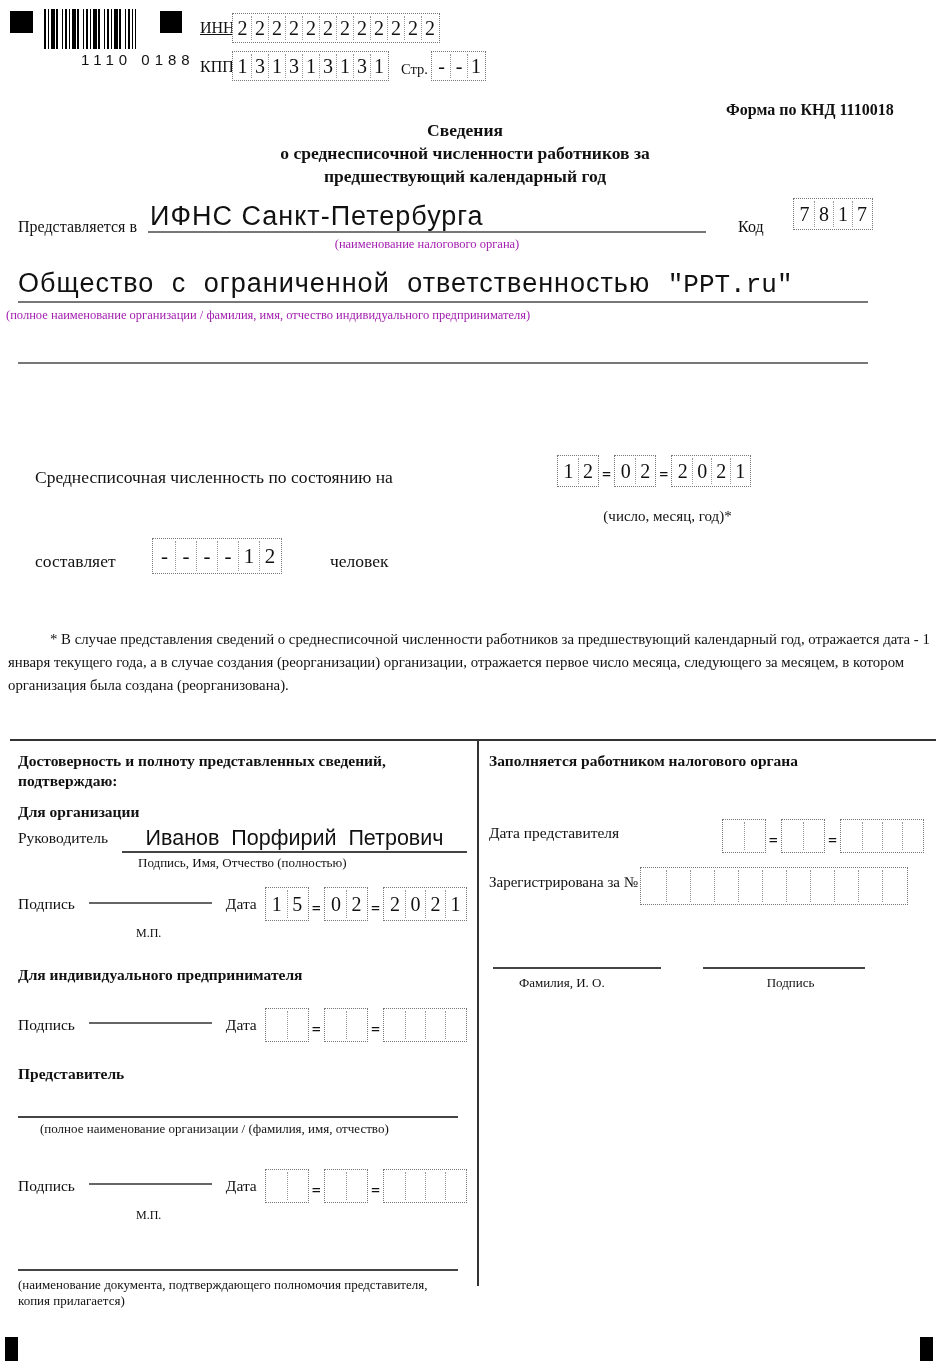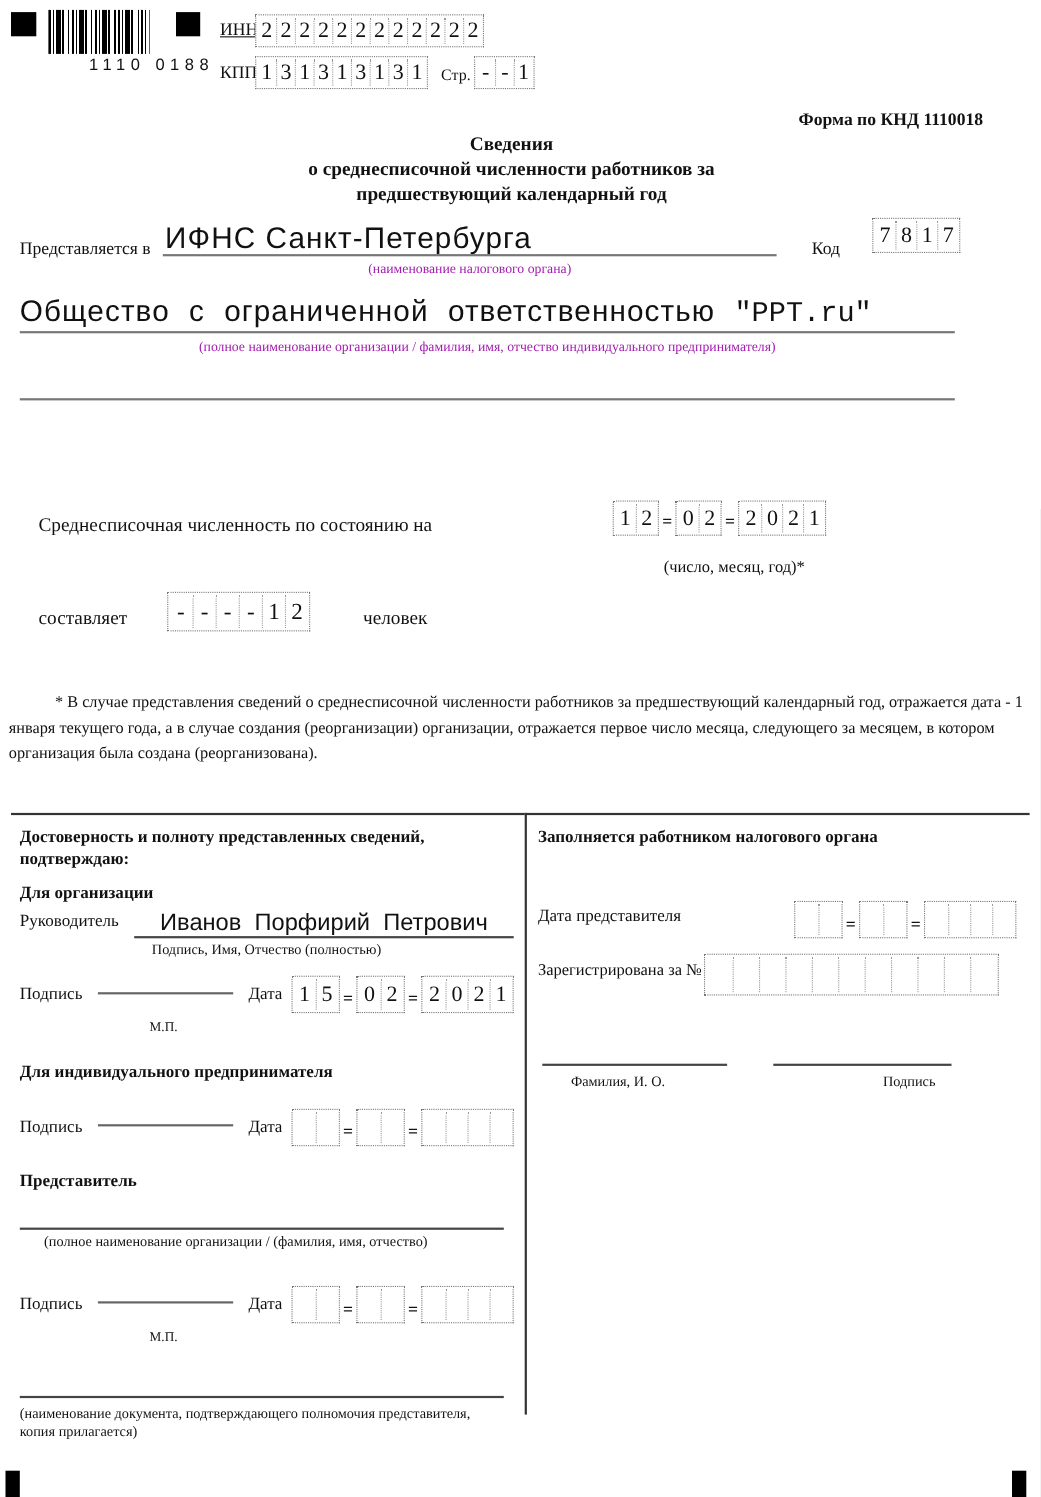--- a/index.html
+++ b/index.html
@@ -112,21 +112,21 @@
       <span class="cell">7</span>
       <span class="cell">8</span>
       <span class="cell">1</span>
       <span class="cell">7</span>
     </span>
 
   <div class="abs" style="left:18px; top:268px; white-space:nowrap;">
     <span class="bigval" style="word-spacing:9px; letter-spacing:1px;">Общество с ограниченной ответственностью </span><span class="mono" style="font-size:26px;">"PPT.ru"</span>
   </div>
   <div class="abs uline" style="left:18px; top:284px; width:850px; height:19px;"></div>
-  <div class="abs cap" style="left:18px; top:308px; width:850px; text-align:center;">(полное наименование организации / фамилия, имя, отчество индивидуального предпринимателя)</div>
+  <div class="abs cap" style="left:6px; top:308px; width:850px; ">(полное наименование организации / фамилия, имя, отчество индивидуального предпринимателя)</div>
   <div class="abs uline" style="left:18px; top:345px; width:850px; height:19px;"></div>
 
   <div class="abs" style="left:35px; top:467px; font-size:17.5px;">Среднесписочная численность по состоянию на</div>
   <span class="abs dategrp" style="left:557px; top:455px;">
     <span class="cellgroup c-date">
         <span class="cell">1</span>
         <span class="cell">2</span>
       </span>
     <span class="dsep">=</span>
     <span class="cellgroup c-date">
@@ -294,21 +294,21 @@
             <span class="cell"></span>
             <span class="cell"></span>
             <span class="cell"></span>
           </span>
       </div>
 
       <div class="row" style="margin-top:62px;">
         <span class="sigline" style="width:168px; margin-left:4px; border-bottom-color:#444;"></span>
         <span class="sigline" style="width:162px; margin-left:42px; border-bottom-color:#444;"></span>
       </div>
-      <div class="row" style="margin-top:6px;gap:36px;">
+      <div class="row" style="margin-top:6px;">
         <span class="smallcap" style="margin-left:30px;">Фамилия, И. О.</span>
         <span class="smallcap" style="margin-left:162px;">Подпись</span>
       </div>
     </div>
   </div>
 
   <div class="abs sq" style="left:5px; top:1337px; width:13px; height:24px;"></div>
   <div class="abs sq" style="left:920px; top:1337px; width:13px; height:24px;"></div>
 
 </div>

